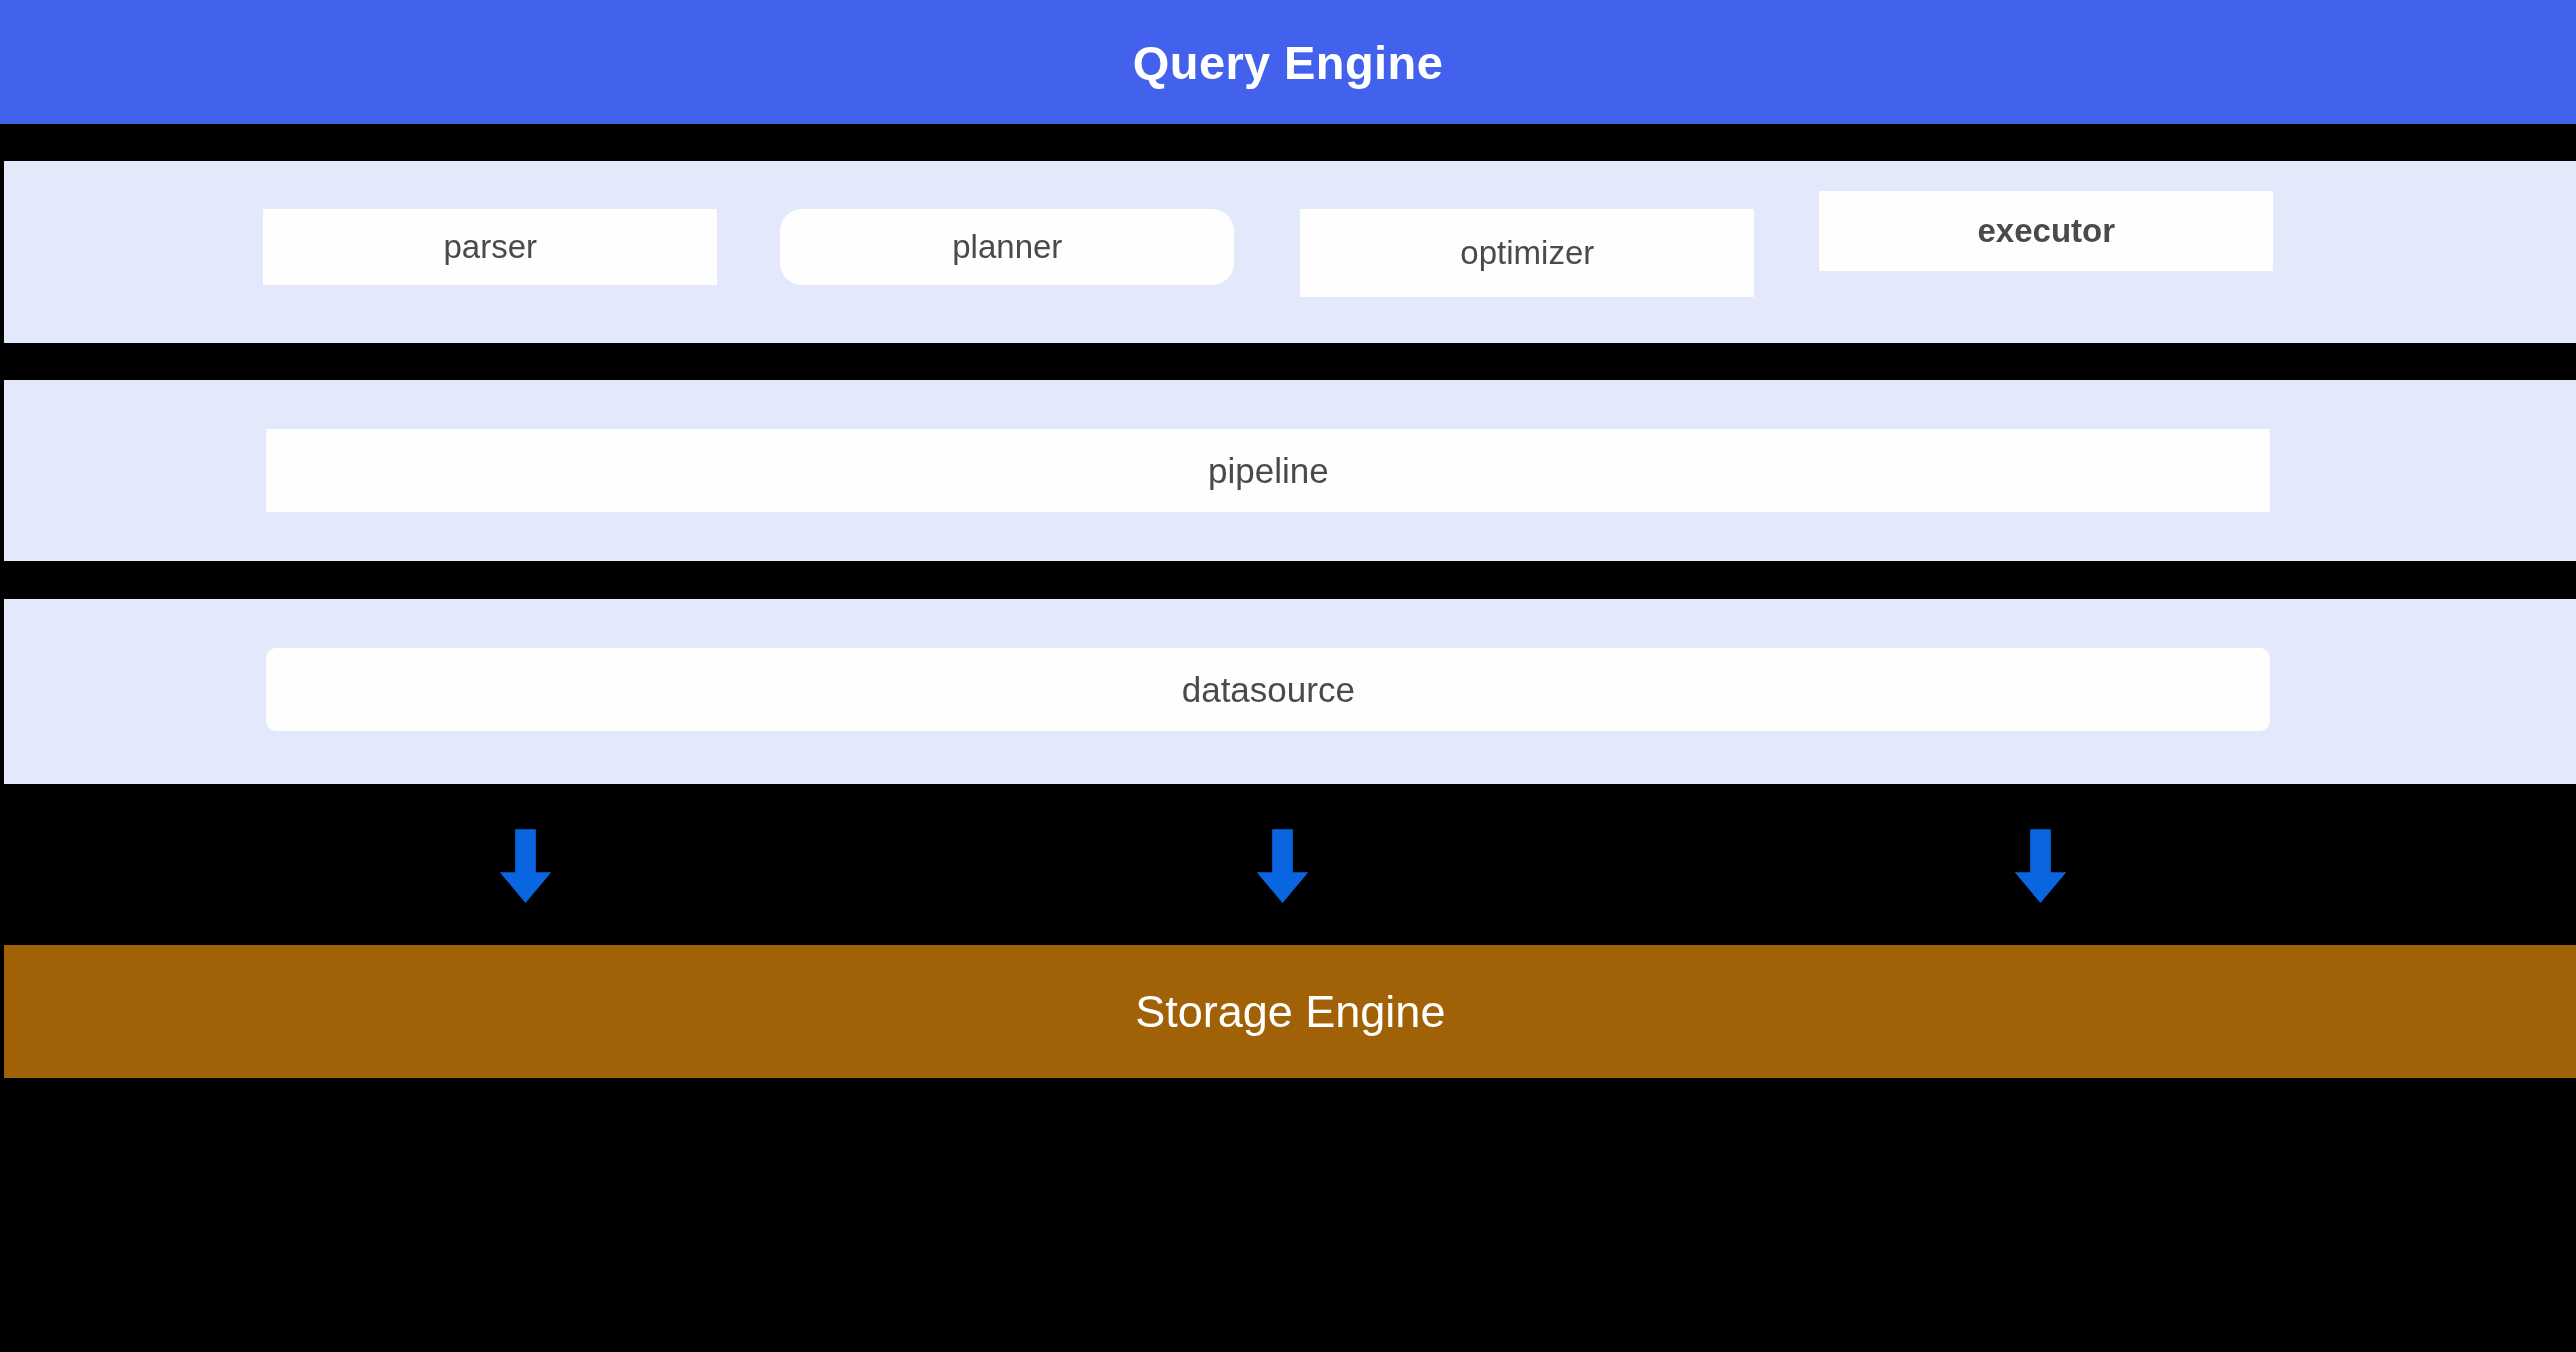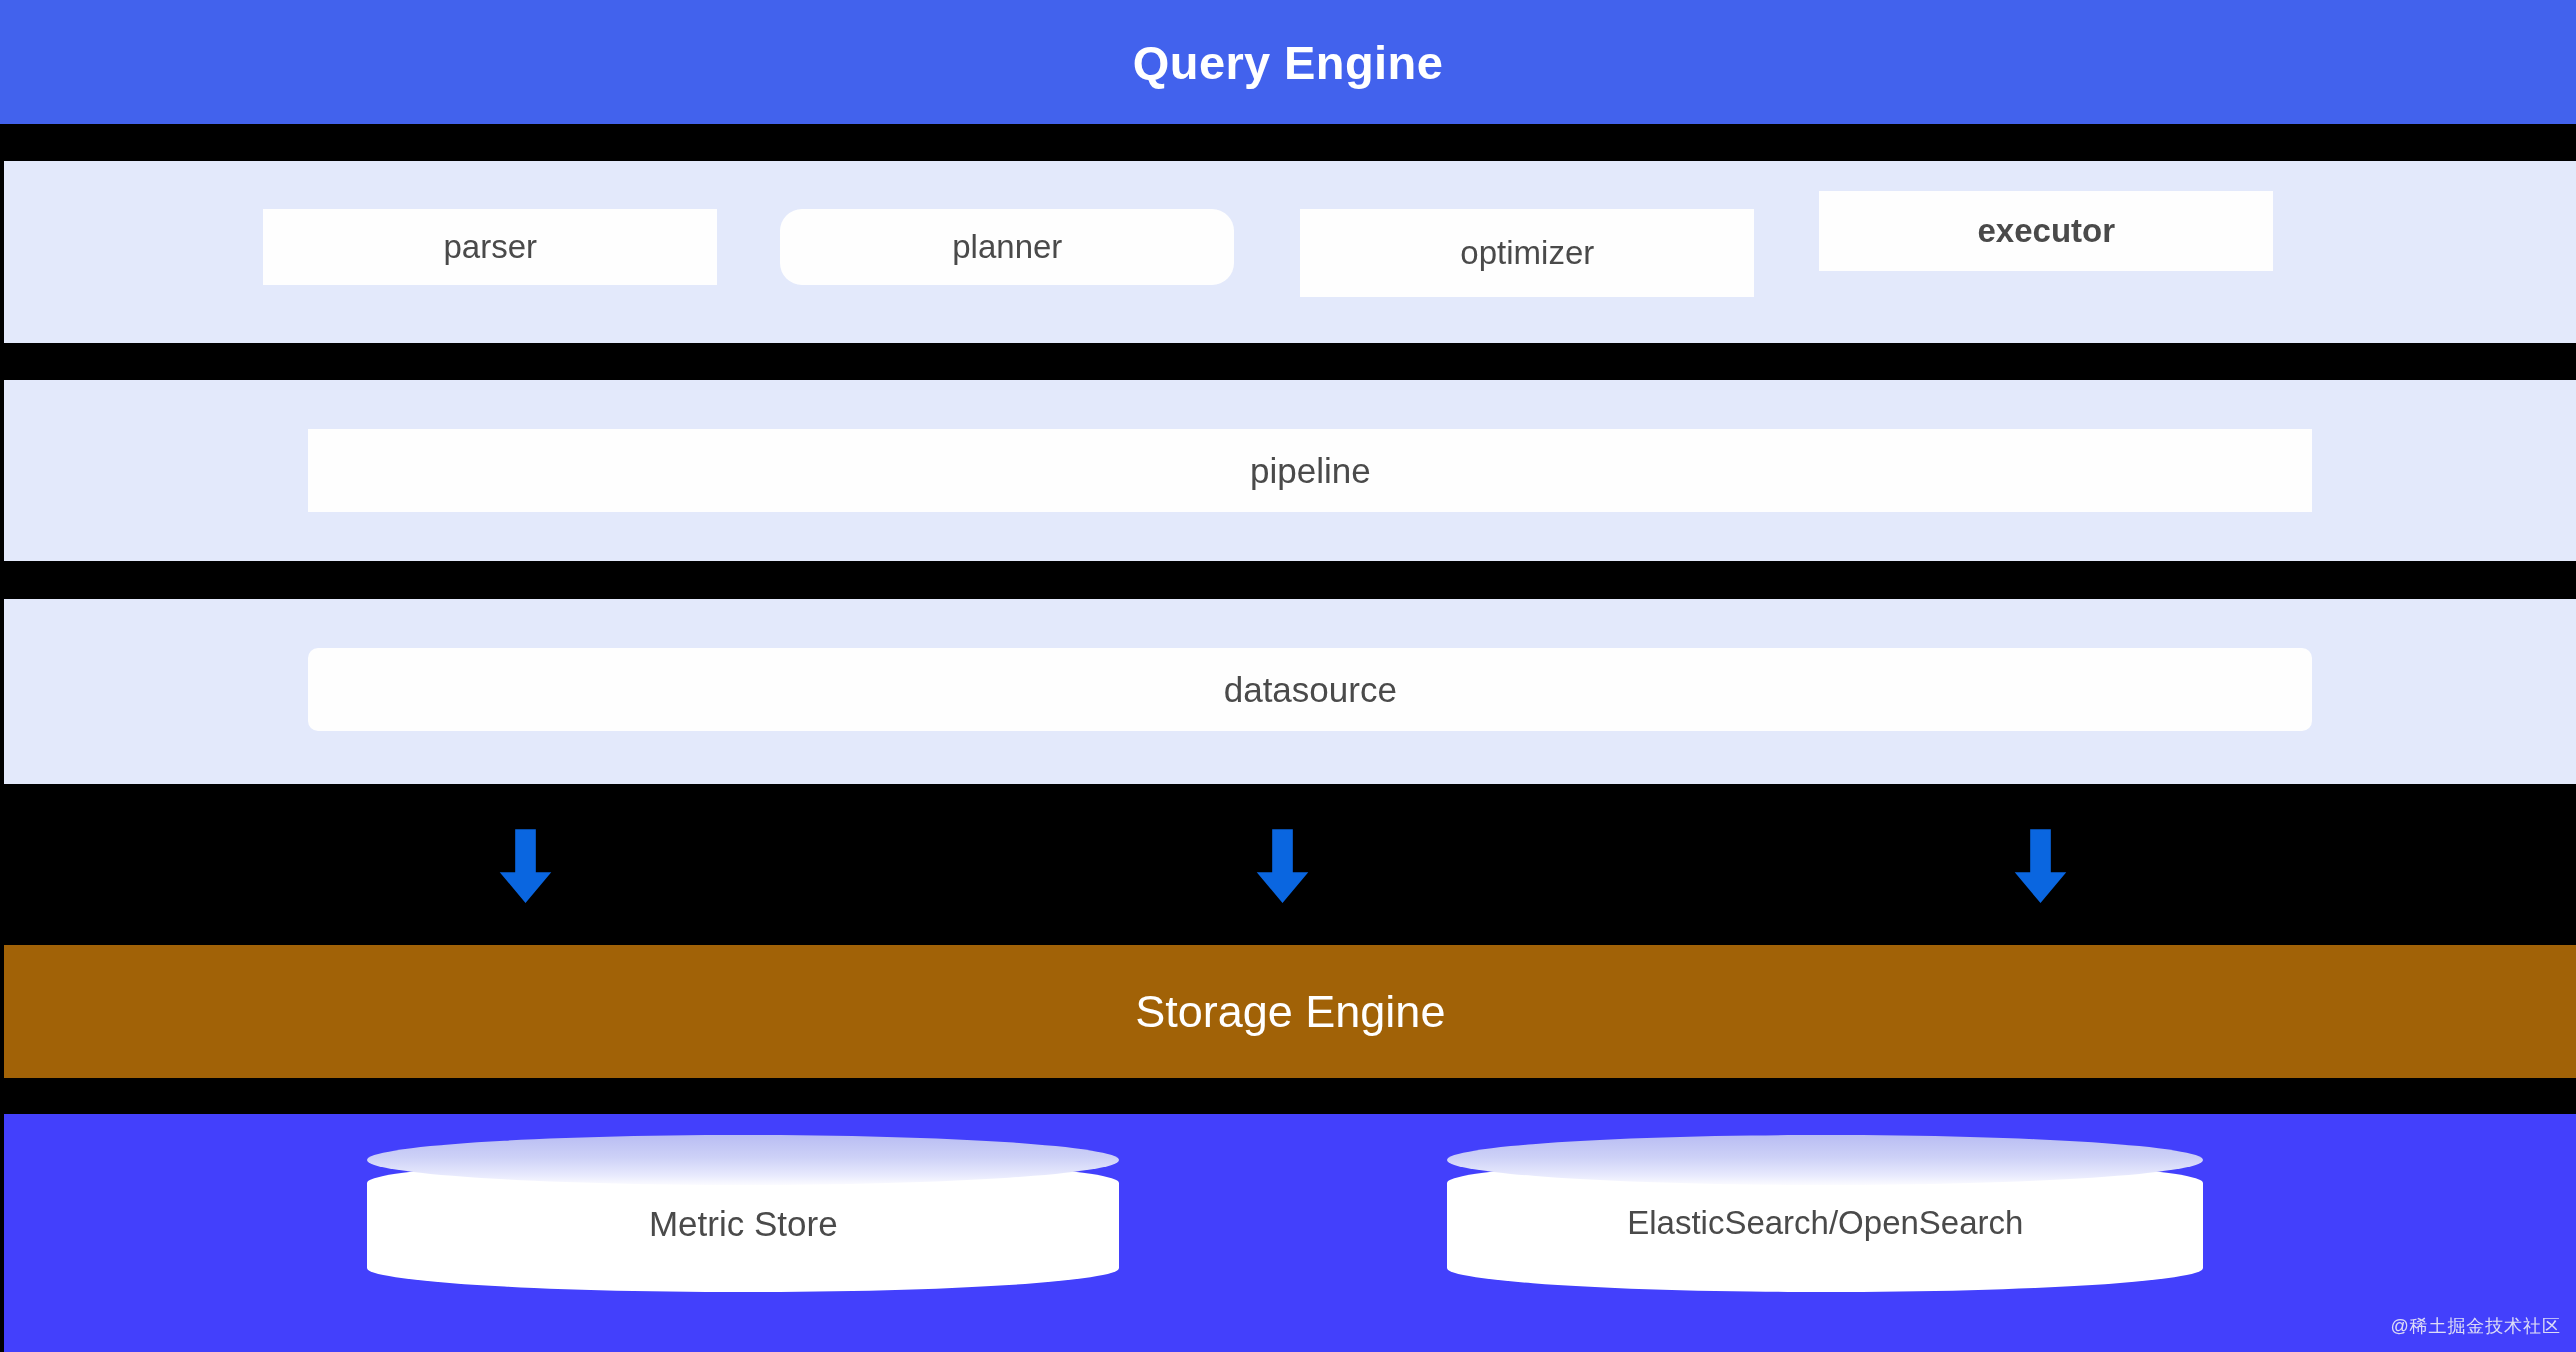--- a/index.html
+++ b/index.html
@@ -87,21 +87,20 @@
     left: 262px;
     width: 2004px;
     height: 83px;
     background: #fefefe;
     display: flex;
     align-items: center;
     justify-content: center;
     color: #4a4a4a;
     font-size: 35px;
     font-weight: 400;
-    margin-left: 42px;
   }
   .wide-pipeline { top: 49px; }
   .wide-datasrc  { top: 49px; border-radius: 10px; }
 
   
   .band-arrows {
     position: absolute;
     left: 0; top: 784px;
     width: 2576px; height: 161px;
     background: #000000;
@@ -245,31 +244,15 @@
       <polygon points="20,0 44,0 44,50 62,50 32,86 2,50 20,50" fill="#0A66E0"></polygon>
     </svg>
   </div>
 
   <div class="band-storage">
     <div class="storage-title">Storage Engine</div>
   </div>
 
   <div class="sep sep-4"></div>
 
-  <div class="band-stores">
-
-    <div class="cylinder cyl-metric">
-      <div class="cyl-body"></div>
-      <div class="cyl-top"></div>
-      <div class="cyl-label">Metric Store</div>
-    </div>
-
-    <div class="cylinder cyl-es">
-      <div class="cyl-body"></div>
-      <div class="cyl-top"></div>
-      <div class="cyl-label">ElasticSearch/OpenSearch</div>
-    </div>
-
-    <div class="watermark">@稀土掘金技术社区</div>
-  </div>
 
 </div>
 
 
 </body></html>

